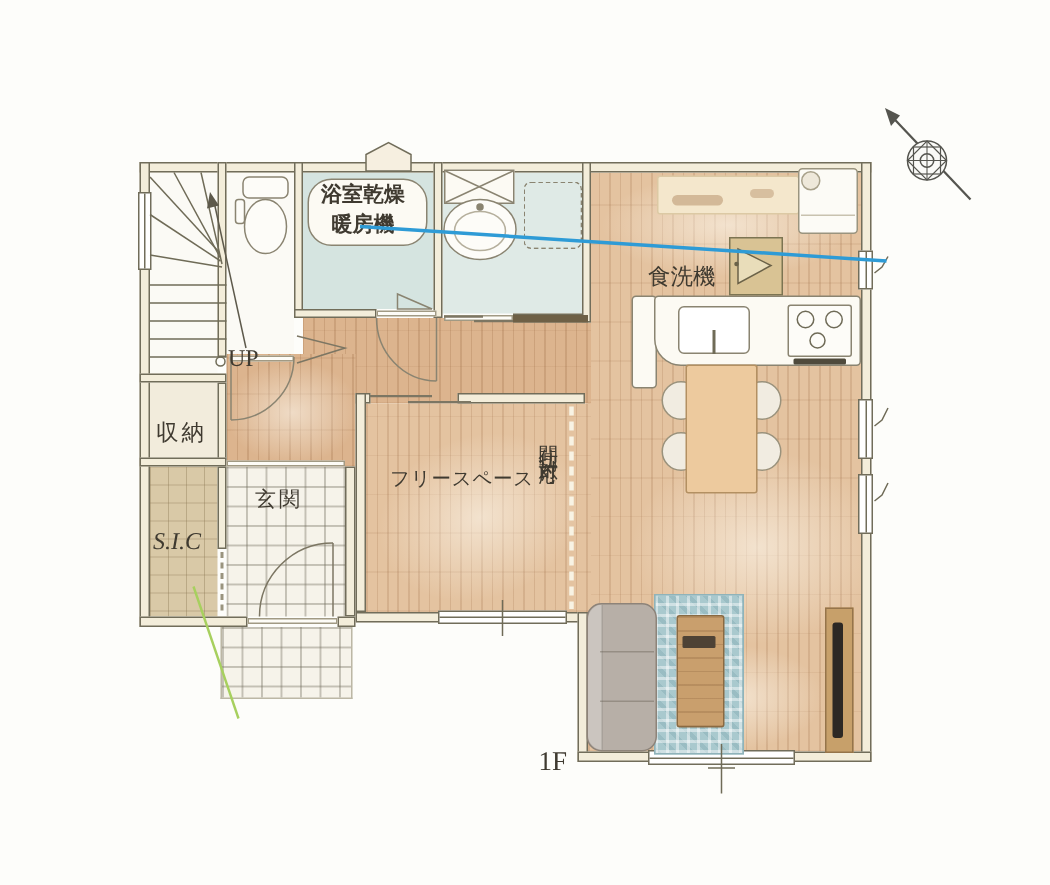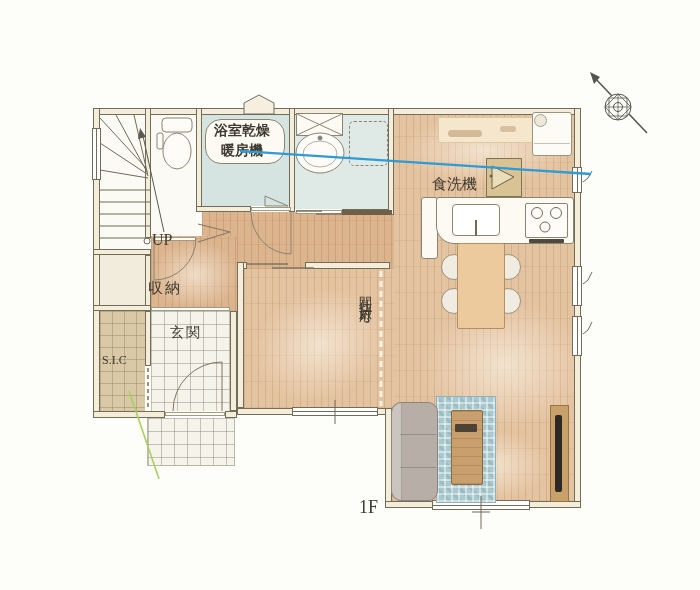--- a/index.html
+++ b/index.html
@@ -245,23 +245,24 @@
         <rect x="609" y="98" width="18" height="18" stroke-width="0.8"></rect>
         <line x1="618" y1="94" x2="618" y2="120" stroke-width="0.7"></line>
         <line x1="605" y1="107" x2="631" y2="107" stroke-width="0.7"></line>
       </g>
     </g>
   </svg>
 
   <div class="lbl" style="left:211px;top:121px;width:62px;font-size:14px;font-weight:600;line-height:1.4;text-align:center;white-space:normal;">浴室乾燥暖房機</div>
   <div class="lbl" style="left:432px;top:175px;font-size:15px;">食洗機</div>
   <div class="lbl" style="left:152px;top:231px;font-size:16px;">UP</div>
-  <div class="lbl" style="left:104px;top:279px;font-size:15px;letter-spacing:2px;margin-left:44px;">収納</div>
-  <div class="lbl" style="left:102px;top:353px;font-size:12px;">S.I.C</div>
+  <div class="lbl" style="left:104px;top:279px;font-size:15px;letter-spacing:2px;">収納</div>
+  <div class="lbl" style="left:102px;top:353px;font-size:16px;font-style:italic;">S.I.C</div>
   <div class="lbl" style="left:170px;top:324px;font-size:14px;letter-spacing:2px;">玄関</div>
+  <div class="lbl" style="left:260px;top:310px;font-size:13px;letter-spacing:0.5px;">フリースペース</div>
   <div class="lbl" style="left:356px;top:286px;height:112px;font-size:13px;writing-mode:vertical-rl;letter-spacing:3px;">間仕切対応可</div>
   <div class="lbl" style="left:359px;top:497px;font-size:18px;">1F</div>
 
   <svg width="700" height="590" viewBox="0 0 700 590" style="z-index:10;">
     <line x1="240" y1="151" x2="591" y2="174" stroke="#2e9bd6" stroke-width="2.3"></line>
     <line x1="129" y1="391" x2="159" y2="479" stroke="#a7d05e" stroke-width="1.6"></line>
   </svg>
 
 </div>
 

